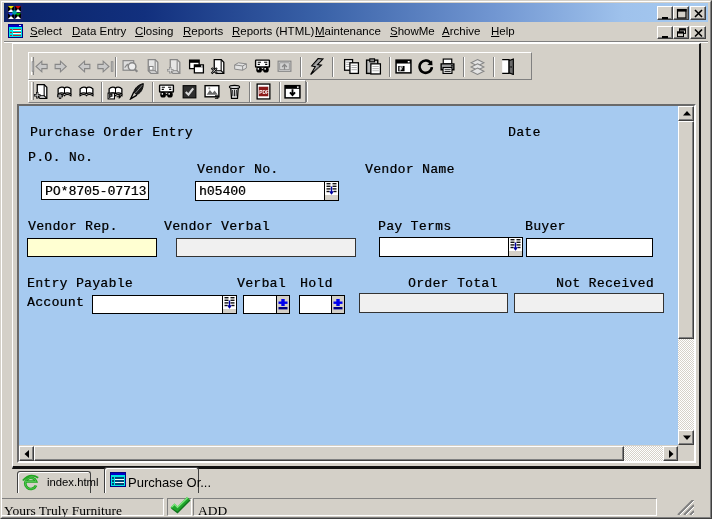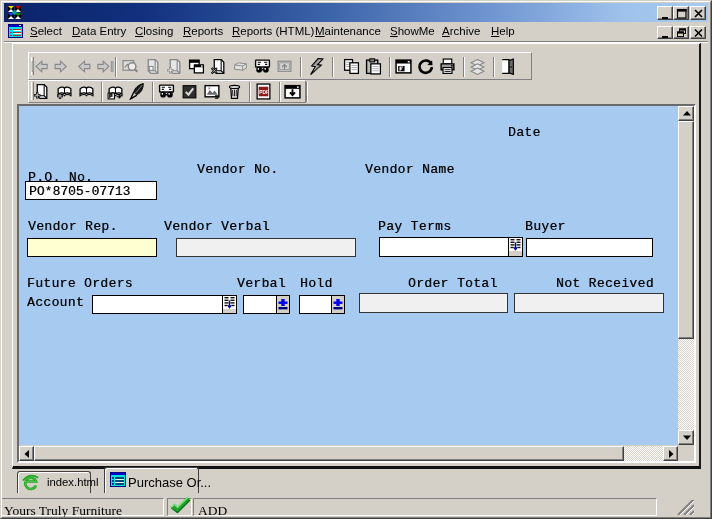--- a/index.html
+++ b/index.html
@@ -407,25 +407,41 @@
         <rect x="1" y="2.5" width="14" height="3" fill="#000000"></rect>
         <rect x="12.2" y="3.2" width="1.6" height="1.4" fill="#fff"></rect>
         <path d="M8 5.8 L8 11.2 M5.6 8.8 L8 11.4 L10.4 8.8" fill="none" stroke="#000000" stroke-width="1.7"></path>
       </svg>
     </div>
 <div class="tsep" style="left:306px;top:82px"></div>
 </div>
 
   <div class="abs" id="mdi">
     <div id="formarea">
+<div class="lbl" style="left:11px;top:20px">Purchase Order Entry</div>
 <div class="lbl" style="left:489px;top:20px">Date</div>
-<div class="lbl" style="left:9px;top:65px">P.O. No.</div>
+<div class="lbl" style="left:9px;top:45px">P.O. No.</div>
 <div class="lbl" style="left:178px;top:57px">Vendor No.</div>
 <div class="lbl" style="left:346px;top:57px">Vendor Name</div>
-<div class="fld ed" style="left:6px;top:75px;width:132px;height:19px"><span>PO*8705-07713</span></div>
+<div class="fld ed" style="left:22px;top:75px;width:108px;height:19px"><span>PO*8705-07713</span></div>
+<div class="fld ed" style="left:176px;top:75px;width:144px;height:20px"><span>h05400</span><div class="fbtn" style="right:0;width:14px"><svg width="13" height="16" viewBox="0 0 13 16" style="position:absolute;left:0px;top:0px">
+            <rect x="0" y="0" width="13" height="13" fill="#fff"></rect>
+            <g fill="#111">
+              <rect x="1.5" y="1" width="4" height="1.4"></rect>
+              <rect x="1.5" y="3.6" width="4" height="1.4"></rect>
+              <rect x="1.5" y="6.2" width="4" height="1.4"></rect>
+              <rect x="1.5" y="8.8" width="3" height="1.4"></rect>
+              <rect x="7.5" y="1" width="4" height="1.4"></rect>
+              <rect x="7.5" y="3.6" width="4" height="1.4"></rect>
+              <rect x="7.5" y="6.2" width="4" height="1.4"></rect>
+              <rect x="8.5" y="8.8" width="3" height="1.4"></rect>
+            </g>
+            <path d="M6.5 4.5 L6.5 11.5" stroke="#0000A0" stroke-width="1.4" fill="none"></path>
+            <path d="M4 9.2 L6.5 12.8 L9 9.2 Z" fill="#0000A0"></path>
+          </svg></div></div>
 <div class="lbl" style="left:9px;top:114px">Vendor Rep.</div>
 <div class="lbl" style="left:145px;top:114px">Vendor Verbal</div>
 <div class="lbl" style="left:359px;top:114px">Pay Terms</div>
 <div class="lbl" style="left:506px;top:114px">Buyer</div>
 <div class="fld yl" style="left:8px;top:132px;width:130px;height:19px"></div>
 <div class="fld ro" style="left:157px;top:132px;width:180px;height:19px"></div>
 <div class="fld ed" style="left:360px;top:131px;width:144px;height:20px"><div class="fbtn" style="right:0;width:14px"><svg width="13" height="16" viewBox="0 0 13 16" style="position:absolute;left:0px;top:0px">
             <rect x="0" y="0" width="13" height="13" fill="#fff"></rect>
             <g fill="#111">
               <rect x="1.5" y="1" width="4" height="1.4"></rect>
@@ -434,21 +450,21 @@
               <rect x="1.5" y="8.8" width="3" height="1.4"></rect>
               <rect x="7.5" y="1" width="4" height="1.4"></rect>
               <rect x="7.5" y="3.6" width="4" height="1.4"></rect>
               <rect x="7.5" y="6.2" width="4" height="1.4"></rect>
               <rect x="8.5" y="8.8" width="3" height="1.4"></rect>
             </g>
             <path d="M6.5 4.5 L6.5 11.5" stroke="#0000A0" stroke-width="1.4" fill="none"></path>
             <path d="M4 9.2 L6.5 12.8 L9 9.2 Z" fill="#0000A0"></path>
           </svg></div></div>
 <div class="fld ed" style="left:507px;top:132px;width:127px;height:19px"></div>
-<div class="lbl" style="left:8px;top:171px">Future Orders</div>
+<div class="lbl" style="left:8px;top:171px">Entry Payable</div>
 <div class="lbl" style="left:218px;top:171px">Verbal</div>
 <div class="lbl" style="left:281px;top:171px">Hold</div>
 <div class="lbl" style="left:389px;top:171px">Order Total</div>
 <div class="lbl" style="left:537px;top:171px">Not Received</div>
 <div class="lbl" style="left:8px;top:190px">Account</div>
 <div class="fld ed" style="left:73px;top:189px;width:145px;height:19px"><div class="fbtn" style="right:0;width:14px"><svg width="13" height="16" viewBox="0 0 13 16" style="position:absolute;left:0px;top:0px">
             <rect x="0" y="0" width="13" height="13" fill="#fff"></rect>
             <g fill="#111">
               <rect x="1.5" y="1" width="4" height="1.4"></rect>
               <rect x="1.5" y="3.6" width="4" height="1.4"></rect>

